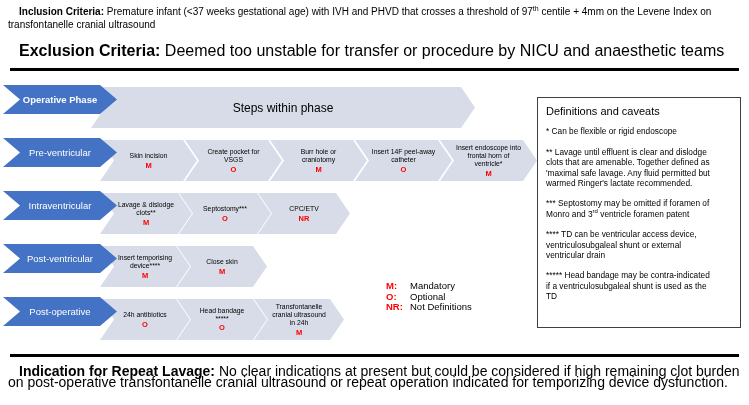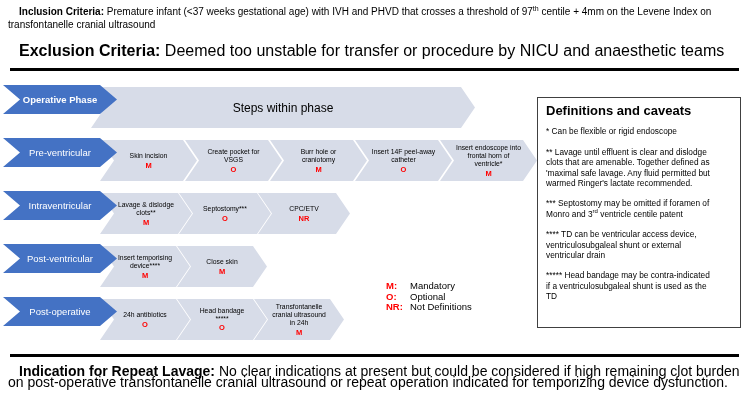--- a/index.html
+++ b/index.html
@@ -50,21 +50,21 @@
   .legend{position:absolute; left:386px; top:281px; font-size:9.5px; line-height:10.5px;}
   .legend-row{display:flex;}
   .legend-key{color:#FF0000; font-weight:bold; width:24px;}
   .legend-val{color:#000;}
 
   .defbox{
     position:absolute; left:537px; top:97px; width:204px; height:231px;
     border:1px solid #404040; box-sizing:border-box; padding:8px 8px;
     font-size:8.3px; line-height:10.4px; background:#fff;
   }
-  .defbox .title{font-weight:bold; font-size:13px; margin:0 0 10px 0;}
+  .defbox .title{font-weight:normal; font-size:11px; margin:0 0 10px 0;}
   .defbox p{margin:0 18px 10px 0;}
   .defbox sup{font-size:6px;}
 
   .footer{position:absolute; left:8px; top:366px; width:736px; font-size:14px; line-height:11px;}
 </style>
 </head>
 <body>
 
 <div class="page">
 
@@ -176,21 +176,21 @@
     <div class="legend-row">
       <span class="legend-key">NR:</span>
       <span class="legend-val">Not Definitions</span>
     </div>
   </div>
 
   <div class="defbox">
     <p class="title">Definitions and caveats</p>
     <p>* Can be flexible or rigid endoscope</p>
     <p>** Lavage until effluent is clear and dislodge clots that are amenable. Together defined as 'maximal safe lavage. Any fluid permitted but warmed Ringer's lactate recommended.</p>
-    <p><span>*** Septostomy may be omitted if foramen of Monro and 3</span><sup>rd</sup><span> ventricle centile patent</span></p>
+    <p><span>*** Septostomy may be omitted if foramen of Monro and 3</span><sup>rd</sup><span> ventricle foramen patent</span></p>
     <p>**** TD can be ventricular access device, ventriculosubgaleal shunt or external ventricular drain</p>
     <p>***** Head bandage may be contra-indicated if a ventriculosubgaleal shunt is used as the TD</p>
   </div>
 
   <div class="rule bottom"></div>
 
   <div class="footer">
     <span class="bold">Indication for Repeat Lavage:</span><span> No clear indications at present but could be considered if high remaining clot burden on post-operative transfontanelle cranial ultrasound or repeat operation indicated for temporizing device dysfunction.</span>
   </div>
 

